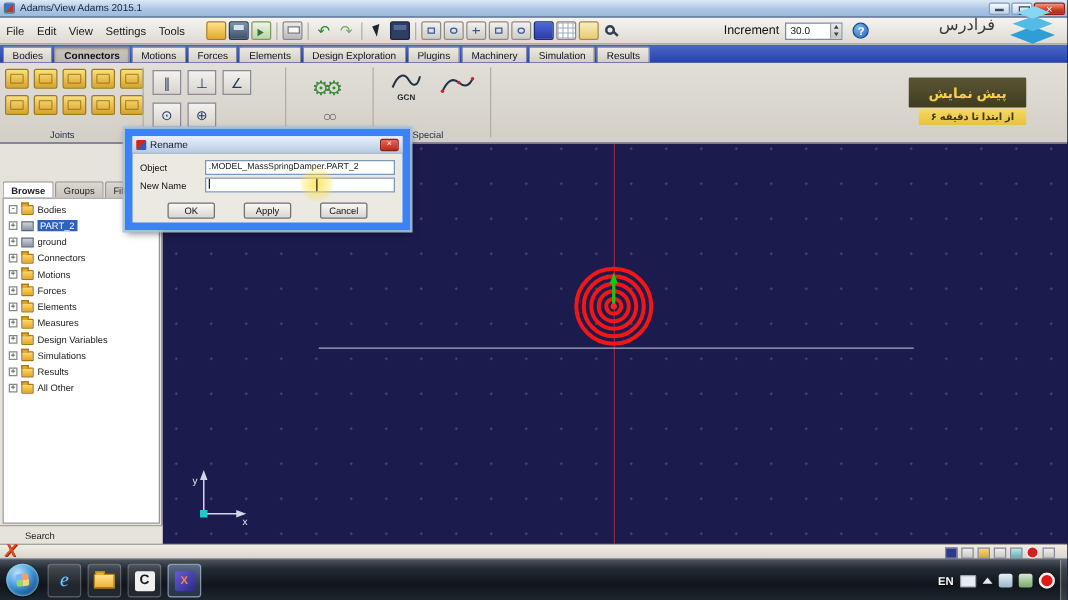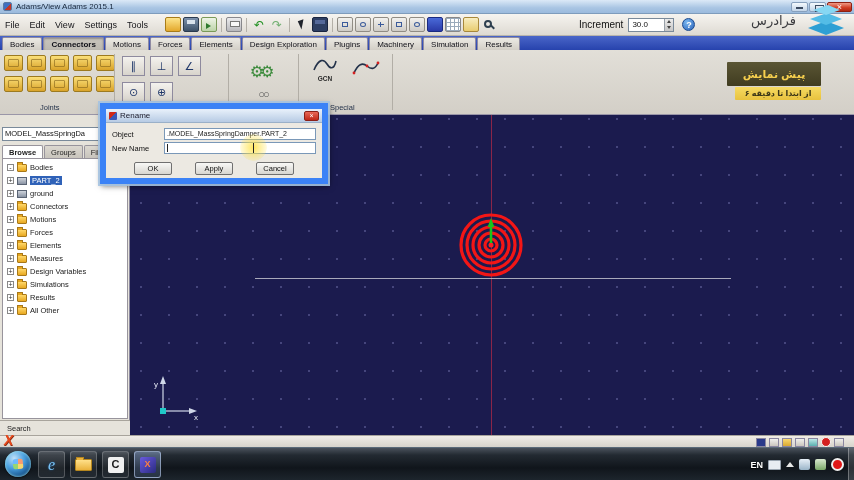--- a/index.html
+++ b/index.html
@@ -86,21 +86,21 @@
   .tree{position:absolute;left:2px;top:43px;width:126px;bottom:16px;background:#fff;border:1px solid #98949c;overflow:hidden;padding-top:2px}
   .titem{height:13px;display:flex;align-items:center;gap:3px;padding-left:4px}
   .titem.lvl1{}
   .exp{width:7px;height:7px;border:1px solid #888;background:#fff;font-size:7px;line-height:5px;text-align:center;color:#333;flex:0 0 auto}
   .ticon{width:10px;height:8px;flex:0 0 auto;position:relative}
   .ticon.folder{background:linear-gradient(#ffd86a,#e8a820);border:1px solid #a87818;border-radius:1px}
   .ticon.folder::before{content:"";position:absolute;top:-3px;left:-1px;width:4px;height:2px;background:#e8a820;border:1px solid #a87818;border-bottom:none}
   .ticon.cube{background:linear-gradient(#cfd4dc,#8a94a4);border:1px solid #5a6474}
   .tlabel{font-size:7.5px;color:#1a1a1a;white-space:nowrap}
   .tlabel.sel{background:#2f62b8;color:#fff;padding:0 2px}
-  .search-row{position:absolute;left:0;bottom:0;width:130px;height:15px;background:#e6e3db;border-top:1px solid #a8a49c;display:flex;align-items:center;padding-left:7px;font-size:7.5px;color:#222}
+  .search-row{position:absolute;left:0;bottom:0;width:130px;height:15px;background:#e6e3db;border-top:1px solid #a8a49c;display:flex;align-items:center;padding-left:20px;font-size:7.5px;color:#222}
 
   
   .viewport{position:absolute;left:130px;top:115px;width:724px;height:320px;background:#1b1b4e;background-image:radial-gradient(#45457c 0.9px,transparent 1.1px);background-size:28px 28px;background-position:25px 18px;overflow:hidden;z-index:4}
   .vline{position:absolute;left:361px;top:0;width:1px;height:320px;background:#8a2548}
   .hline{position:absolute;left:125px;top:163px;width:476px;height:1px;background:#c2c2ce;opacity:.85}
   .spring{position:absolute;left:319px;top:88px}
   .coil{fill:none;stroke:#f31616;stroke-width:3.2}
   .triad{position:absolute;left:22px;top:258px}
   .triad text{fill:#e8ecf6;font-size:8px;font-family:"Liberation Sans",sans-serif}
 
@@ -266,24 +266,20 @@
       <circle cx="2" cy="15" r="1.4" fill="#d42020"></circle>
         <circle cx="15" cy="8" r="1.4" fill="#d42020"></circle>
         <circle cx="26" cy="5" r="1.4" fill="#d42020"></circle>
     </svg>
   </div>
   <span class="group-label" style="left:330px">Special</span>
   <div class="rg-sep" style="left:392px"></div>
 </div>
 
 <div class="sidebar">
-  <div class="model-combo">
-    <span>MODEL_MassSpringDa</span>
-    <span class="combo-arrow">▾</span>
-  </div>
   <div class="stabs">
     <span class="stab active">Browse</span>
     <span class="stab">Groups</span>
     <span class="stab">Filters</span>
   </div>
   <div class="tree">
     <div class="titem">
       <span class="exp">-</span>
       <span class="ticon folder"></span>
       <span class="tlabel">Bodies</span>

